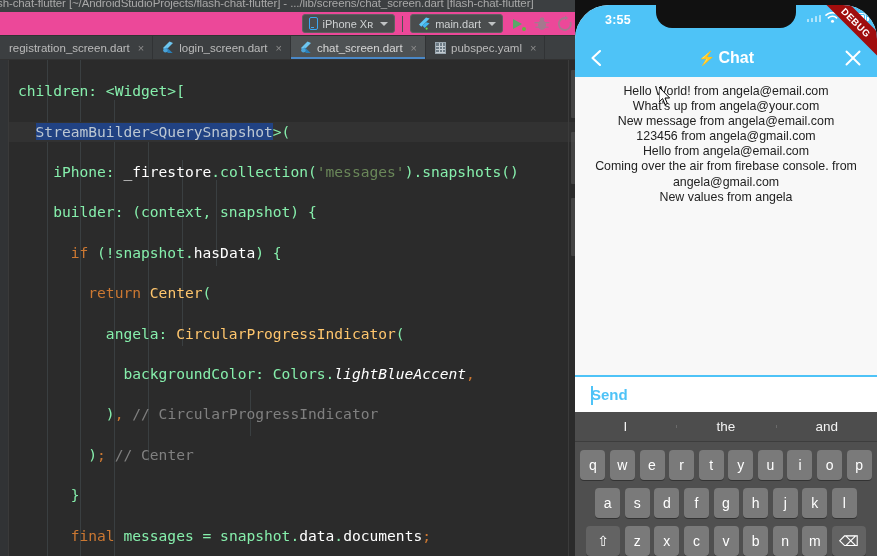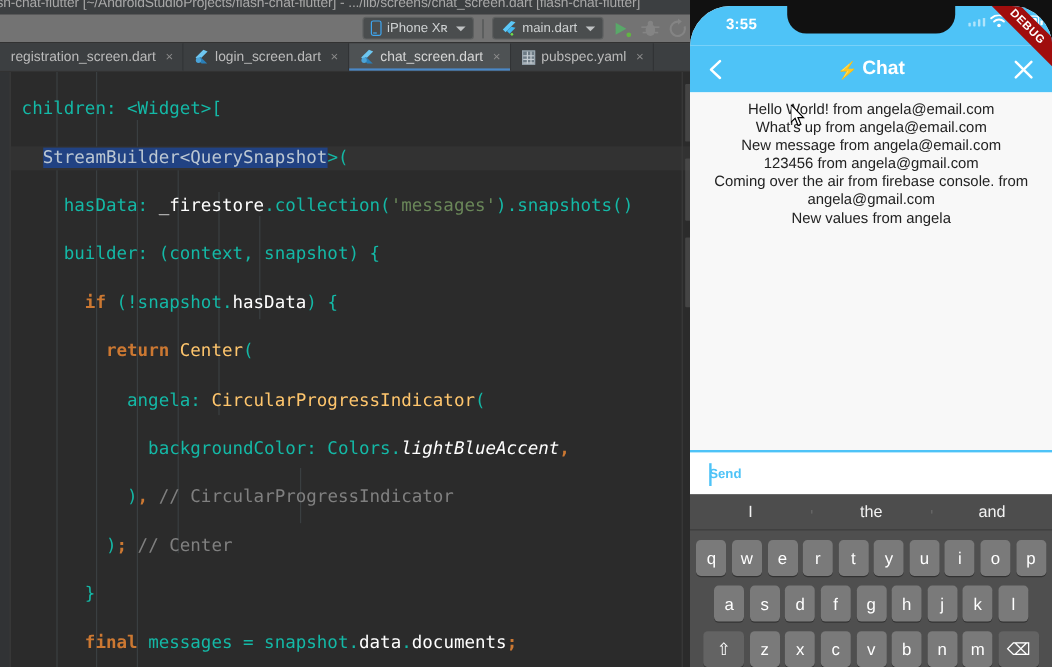--- a/index.html
+++ b/index.html
@@ -37,21 +37,21 @@
     left: -3px; top: -3px;
     font-size: 11.5px;
     color: #a8a8a8;
     white-space: nowrap;
   }
 
   
   .toolbar {
     position: relative;
     height: 24px;
-    background: #737373;
+    background: #ec4899;
     border-bottom: 1px solid #323232;
     display: flex; align-items: center;
     justify-content: flex-end;
     padding-right: 6px;
     gap: 0px;
   }
   .combo {
     display: flex; align-items: center; gap: 5px;
     height: 19px;
     padding: 0 6px;
@@ -152,26 +152,26 @@
     color: #a9b7c6;
     white-space: pre;
     padding-top: 1px;
     overflow: hidden;
   }
   .code .ln { position: relative; height: 20.2px; padding-left: 9px; }
   .guide {
     position:absolute; top:0; bottom:0; width:1px; background:#3a3f41;
   }
   
-  .kw   { color:#cc7832; font-weight:bold; }
+  .kw   { color:#cc7832; font-weight:normal; }
   .fn   { color:#ffc66d; }
   .str  { color:#6a8759; }
   .fld  { color:#ffffff; }
   .cmt  { color:#808080; }
-  .pln  { color:#14b8a6; }
+  .pln  { color:#86efac; }
   .ital { font-style: italic; }
   .sel  { background:#214283; color:#bcc7d2; }
   .hl   { background:#323232; }
   .scrollbar-area { position:absolute; right:0; top:0; bottom:0; width:12px; }
   .sb-mark { position:absolute; right:3px; width:6px; background:#5a5a5a; border-radius:1px; opacity:.55;}
   .rightline { position:absolute; top:0; bottom:0; width:1px; background:#3b3b3b; }
 
   
   .phone {
     position: absolute;
@@ -274,21 +274,21 @@
     border-top:2px solid #4ec3f7;
     display:flex; align-items:center;
     padding: 0 14px 0 16px;
   }
   .inputbar .caretline {
     position:absolute; left:16px; top:9px; width:2px; height:19px; background:#4ec3f7;
   }
   .inputbar .ph {
     flex:1; font-size:13px; color:#8e8e8e; padding-left:3px;
   }
-  .inputbar .send { font-size:11px; font-weight:bold; color:#4ec3f7; }
+  .inputbar .send { font-size:15px; font-weight:bold; color:#4ec3f7; }
 
   .kbd { position:relative; background:#4f4f4f; height:178px; }
   .suggest {
     height:30px; display:flex; align-items:center;
     background:#4d4d4d;
     border-bottom:1px solid #3d3d3d;
   }
   .suggest .s {
     flex:1; text-align:center; color:#f2f2f2; font-size:13.5px;
     position:relative;
@@ -398,21 +398,21 @@
       <div class="guide" style="left:80px;"></div>
       <div class="guide" style="left:114px;top:40px;"></div>
       <div class="guide" style="left:148px;top:80px;bottom:95px;"></div>
       <div class="guide" style="left:182px;top:100px;bottom:210px;"></div>
       <div class="guide" style="left:216px;top:120px;bottom:290px;"></div>
       <div class="guide" style="left:250px;top:330px;bottom:120px;"></div>
 
       <div class="code">
 <div class="ln"><span class="pln">children: &lt;Widget&gt;[</span></div>
 <div class="ln hl"><span class="pln">  </span><span class="sel">StreamBuilder&lt;QuerySnapshot</span><span class="pln">&gt;(</span></div>
-<div class="ln"><span class="pln">    hasData: </span><span class="fld">_firestore</span><span class="pln">.collection(</span><span class="str">'messages'</span><span class="pln">).snapshots()</span></div>
+<div class="ln"><span class="pln">    iPhone: </span><span class="fld">_firestore</span><span class="pln">.collection(</span><span class="str">'messages'</span><span class="pln">).snapshots()</span></div>
 <div class="ln"><span class="pln">    builder: (context, snapshot) {</span></div>
 <div class="ln"><span class="pln">      </span><span class="kw">if</span><span class="pln"> (!snapshot.</span><span class="fld">hasData</span><span class="pln">) {</span></div>
 <div class="ln"><span class="pln">        </span><span class="kw">return</span><span class="pln"> </span><span class="fn">Center</span><span class="pln">(</span></div>
 <div class="ln"><span class="pln">          angela: </span><span class="fn">CircularProgressIndicator</span><span class="pln">(</span></div>
 <div class="ln"><span class="pln">            backgroundColor: Colors.</span><span class="fld ital">lightBlueAccent</span><span class="kw">,</span></div>
 <div class="ln"><span class="pln">          )</span><span class="kw">,</span><span class="pln"> </span><span class="cmt">// CircularProgressIndicator</span></div>
 <div class="ln"><span class="pln">        )</span><span class="kw">;</span><span class="pln"> </span><span class="cmt">// Center</span></div>
 <div class="ln"><span class="pln">      }</span></div>
 <div class="ln"><span class="pln">      </span><span class="kw">final</span><span class="pln"> messages = snapshot.</span><span class="fld">data</span><span class="pln">.</span><span class="fld">documents</span><span class="kw">;</span></div>
 
@@ -476,23 +476,24 @@
         <div class="close">
           <svg width="18" height="18" viewBox="0 0 18 18">
             <line x1="2.5" y1="2.5" x2="15.5" y2="15.5" stroke="#ffffff" stroke-width="2" stroke-linecap="round"></line>
             <line x1="15.5" y1="2.5" x2="2.5" y2="15.5" stroke="#ffffff" stroke-width="2" stroke-linecap="round"></line>
           </svg>
         </div>
       </div>
 
       <div class="messages">
         <div class="msg">Hello World! from angela@email.com</div>
-        <div class="msg">What's up from angela@email.com</div>
+        <div class="msg">What's up from angela@your.com</div>
         <div class="msg">New message from angela@email.com</div>
         <div class="msg">123456 from angela@gmail.com</div>
+        <div class="msg">Hello from angela@email.com</div>
         <div class="msg">Coming over the air from firebase console. from angela@gmail.com</div>
         <div class="msg">New values from angela</div>
         <div class="cursor-arrow">
           <svg width="13" height="19" viewBox="0 0 13 19">
             <polygon points="0,0 0,15 3.6,11.6 6,17.6 8.4,16.6 6,11 10.6,11" fill="#ffffff" stroke="#000000" stroke-width="1"></polygon>
           </svg>
         </div>
       </div>
 
       <div class="inputbar">

